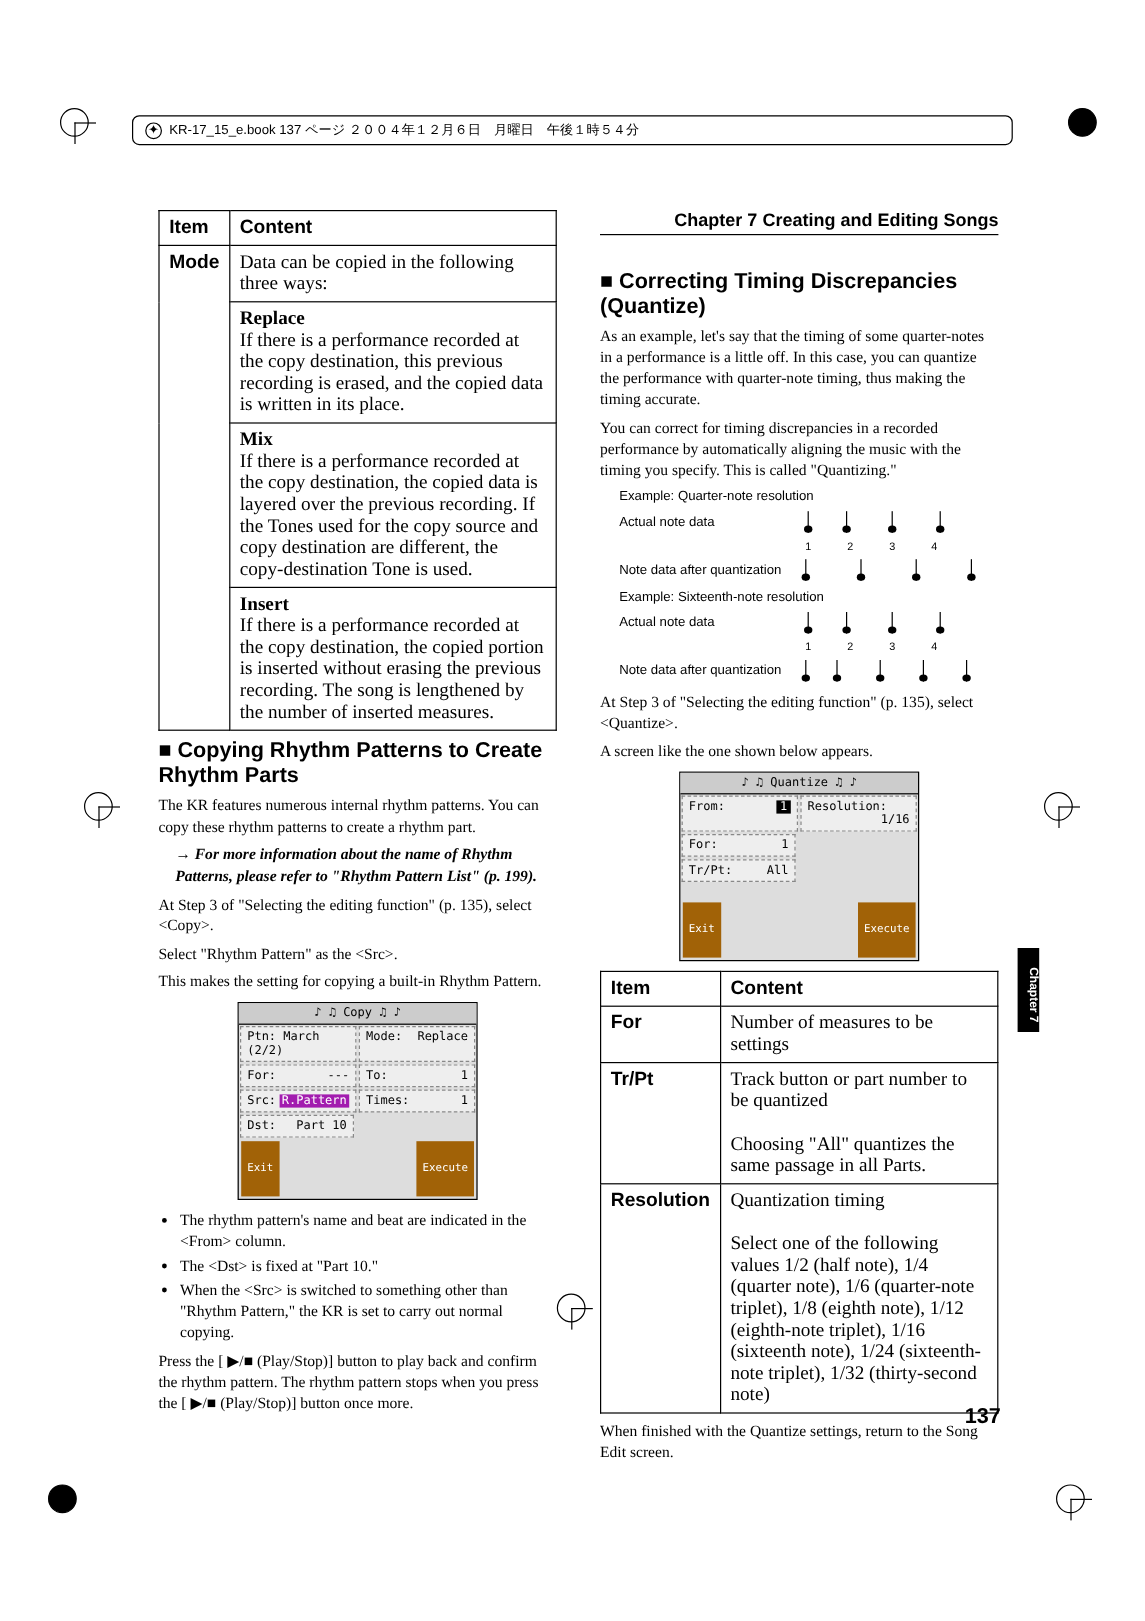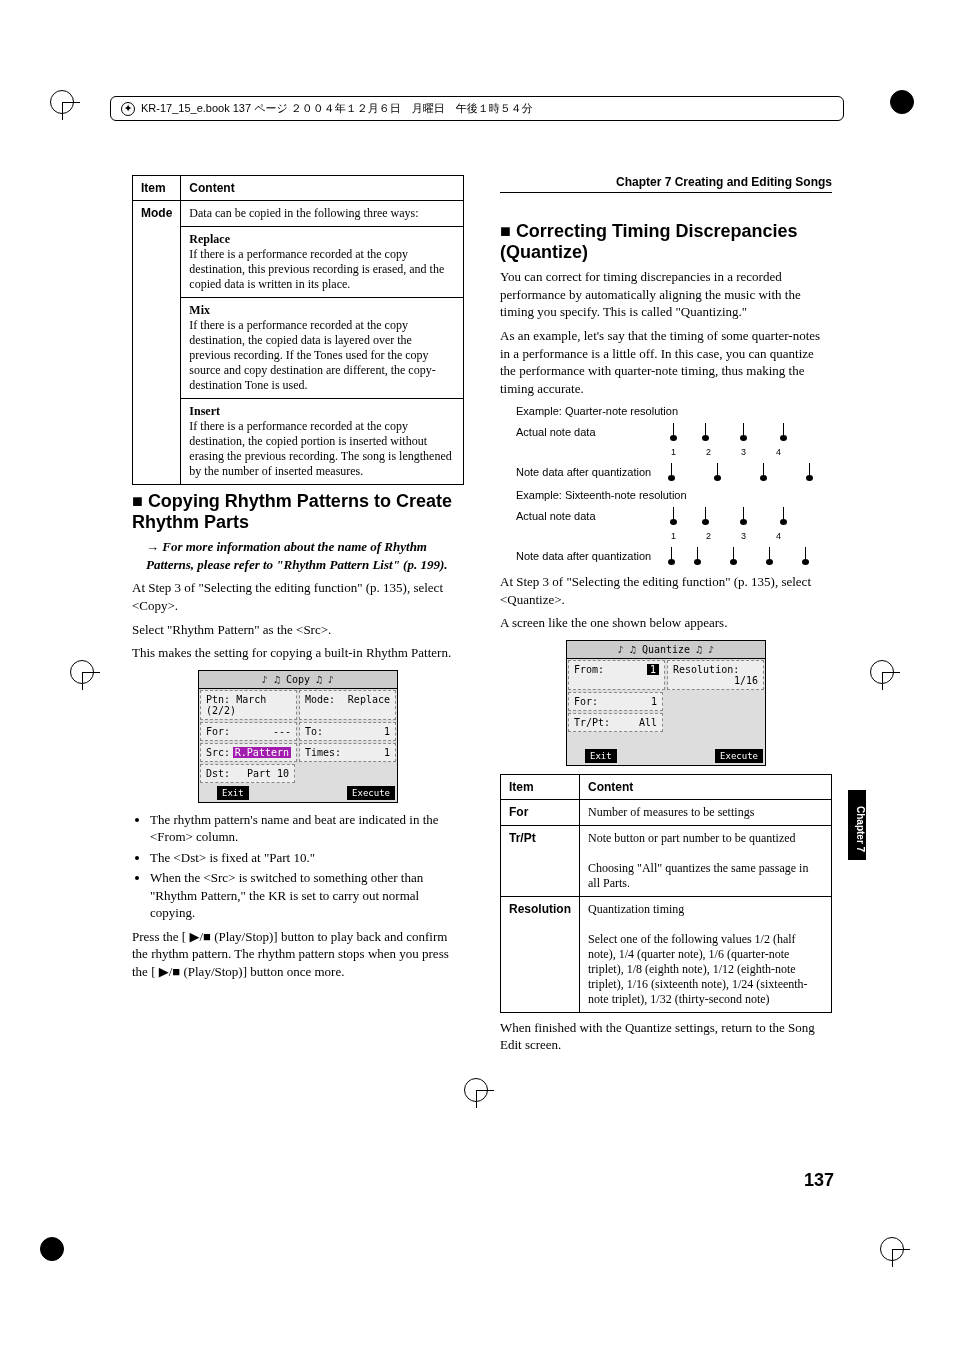--- a/index.html
+++ b/index.html
@@ -57,40 +57,40 @@
     left: 132px;
     width: 700px;
     display: flex;
     gap: 36px;
   }
   .col { width: 332px; }
 
   .chapter-top {
     font-family: 'Arial Black','Helvetica',sans-serif;
     font-weight: bold;
-    font-size: 12px;
+    font-size: 15px;
     text-align: right;
     border-bottom: 1px solid #000;
     padding-bottom: 3px;
     margin-bottom: 28px;
   }
 
   h2.sec {
     font-family: 'Arial Black','Helvetica',sans-serif;
     font-weight: 900;
     font-size: 18px;
     margin: 6px 0 6px 0;
     line-height: 1.15;
   }
   h2.sec .bullet { font-size: 18px; }
 
   table.blk {
     border-collapse: collapse;
     width: 100%;
-    font-size: 12px;
+    font-size: 16px;
     border-radius: 24px;
   }
   table.blk th, table.blk td {
     border: 1px solid #000;
     padding: 5px 8px;
     text-align: left;
     vertical-align: top;
   }
   table.blk th { font-family: Arial, sans-serif; font-weight: bold; }
   .label-cell { font-family: Arial, sans-serif; font-weight: bold; vertical-align: middle; }
@@ -105,21 +105,21 @@
     margin: 8px auto;
     border: 1px solid #000;
     font-family: monospace;
     font-size: 10px;
     background: #ddd;
   }
   .screen .titlebar { background:#ccc; text-align:center; padding:3px 0; border-bottom:1px solid #000;}
   .screen .row { display:flex; }
   .screen .cell { border:1px dashed #888; padding:3px 5px; margin:1px; background:#eee; flex:1;}
   .screen .foot { display:flex; justify-content:space-between; padding:2px;}
-  .screen .btn { background:#000000; color:#fff; padding:2px 5px; font-size:9px;margin-left:16px;}
+  .screen .btn { background:#a16207; color:#fff; padding:18px 5px; font-size:9px;}
 
   .diagram {
     font-family: Arial, sans-serif;
     font-size: 11px;
     margin: 8px 0 8px 16px;
   }
   .diagram .row { display:flex; align-items:center; margin:6px 0;}
   .diagram .lab { width: 155px; }
   .diagram .notes { display:flex; gap: 10px; }
   .diagram .note { width:8px; height:18px; border-left:1px solid #000; position:relative;}
@@ -209,20 +209,21 @@
         <span>If there is a performance recorded at the copy destination, the copied portion is inserted without erasing the previous recording. The song is lengthened by the number of inserted measures.</span>
       </td>
           </tr>
     </tbody>
       </table>
 
     <h2 class="sec">
       <span class="bullet">■ </span><span>Copying Rhythm Patterns to Create Rhythm Parts</span>
     </h2>
 
+    <p>The KR features numerous internal rhythm patterns. You can copy these rhythm patterns to create a rhythm part.</p>
     <p class="ital" style="padding-left:14px;">→ For more information about the name of Rhythm Patterns, please refer to "Rhythm Pattern List" (p. 199).</p>
     <p>At Step 3 of "Selecting the editing function" (p. 135), select &lt;Copy&gt;.</p>
     <p>Select "Rhythm Pattern" as the &lt;Src&gt;.</p>
     <p>This makes the setting for copying a built-in Rhythm Pattern.</p>
 
     <div class="screen">
       <div class="titlebar">♪ ♫ <span>Copy</span> ♫ ♪</div>
       <div class="row">
         <div class="cell"><span>Ptn:</span> <span>March (2/2)</span></div>
         <div class="cell"><span>Mode:</span> <span style="float:right">Replace</span></div>
@@ -257,22 +258,22 @@
   </div>
 
   <div class="col">
 
     <div class="chapter-top">Chapter 7 Creating and Editing Songs</div>
 
     <h2 class="sec">
       <span class="bullet">■ </span><span>Correcting Timing Discrepancies (Quantize)</span>
     </h2>
 
+    <p>As an example, let's say that the timing of some quarter-notes in a performance is a little off. In this case, you can quantize the performance with quarter-note timing, thus making the timing accurate.</p>
     <p>You can correct for timing discrepancies in a recorded performance by automatically aligning the music with the timing you specify. This is called "Quantizing."</p>
-    <p>As an example, let's say that the timing of some quarter-notes in a performance is a little off. In this case, you can quantize the performance with quarter-note timing, thus making the timing accurate.</p>
 
     <div class="diagram">
       <div>Example: Quarter-note resolution</div>
       <div class="row">
         <span class="lab">Actual note data</span>
         <span class="notes">
             <span class="note" style="margin-left:2px"></span>
             <span class="note" style="margin-left:14px"></span>
             <span class="note" style="margin-left:20px"></span>
             <span class="note" style="margin-left:22px"></span>
@@ -352,21 +353,21 @@
         <th>Item</th>
         <th>Content</th>
       </tr>
       <tr>
         <td class="label-cell">For</td>
         <td>Number of measures to be settings</td>
       </tr>
       <tr>
         <td class="label-cell">Tr/Pt</td>
         <td>
-          <span>Note button or part number to be quantized</span><br><br>
+          <span>Track button or part number to be quantized</span><br><br>
           <span>Choosing "All" quantizes the same passage in all Parts.</span>
         </td>
       </tr>
       <tr>
         <td class="label-cell">Resolution</td>
         <td>
           <span>Quantization timing</span><br><br>
           <span>Select one of the following values
 1/2 (half note), 1/4 (quarter note), 1/6 (quarter-note triplet), 1/8 (eighth note), 1/12 (eighth-note triplet), 1/16 (sixteenth note), 1/24 (sixteenth-note triplet), 1/32 (thirty-second note)</span>
         </td>

